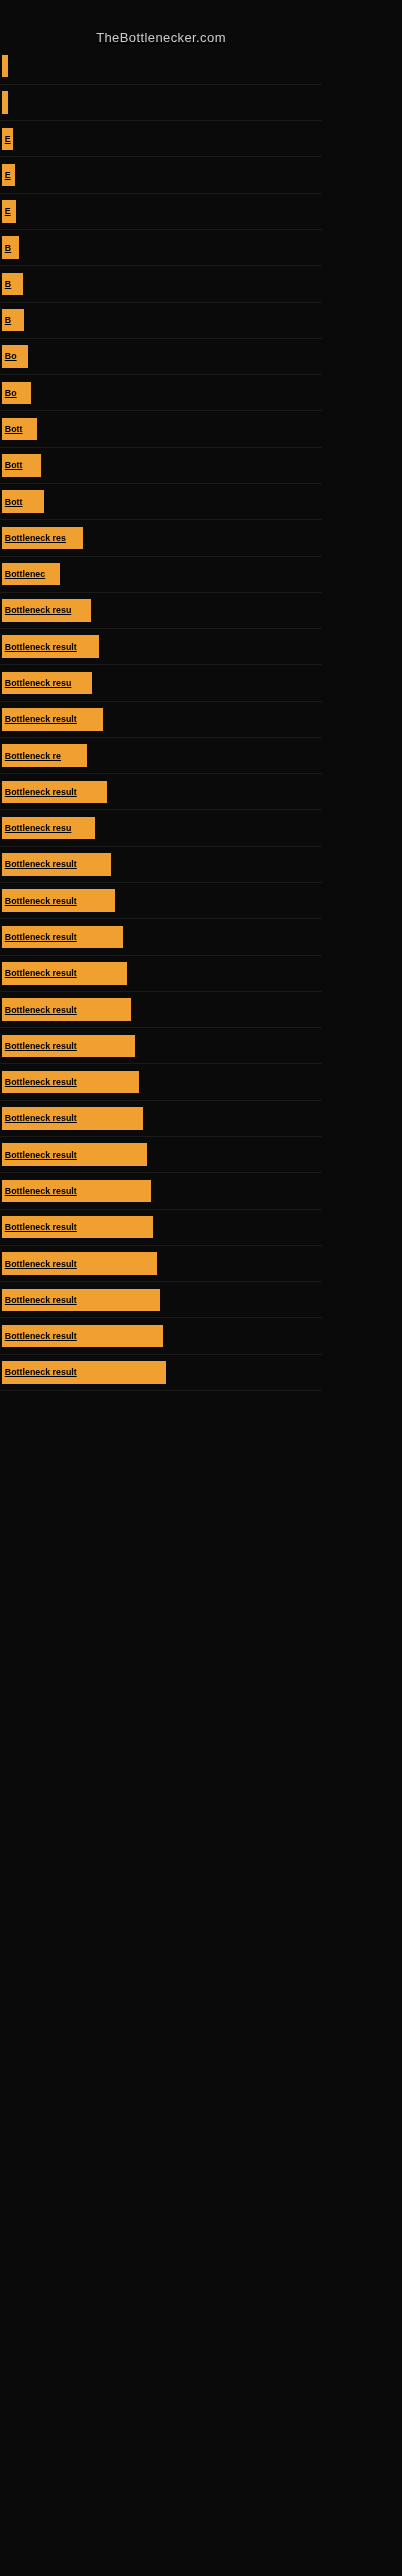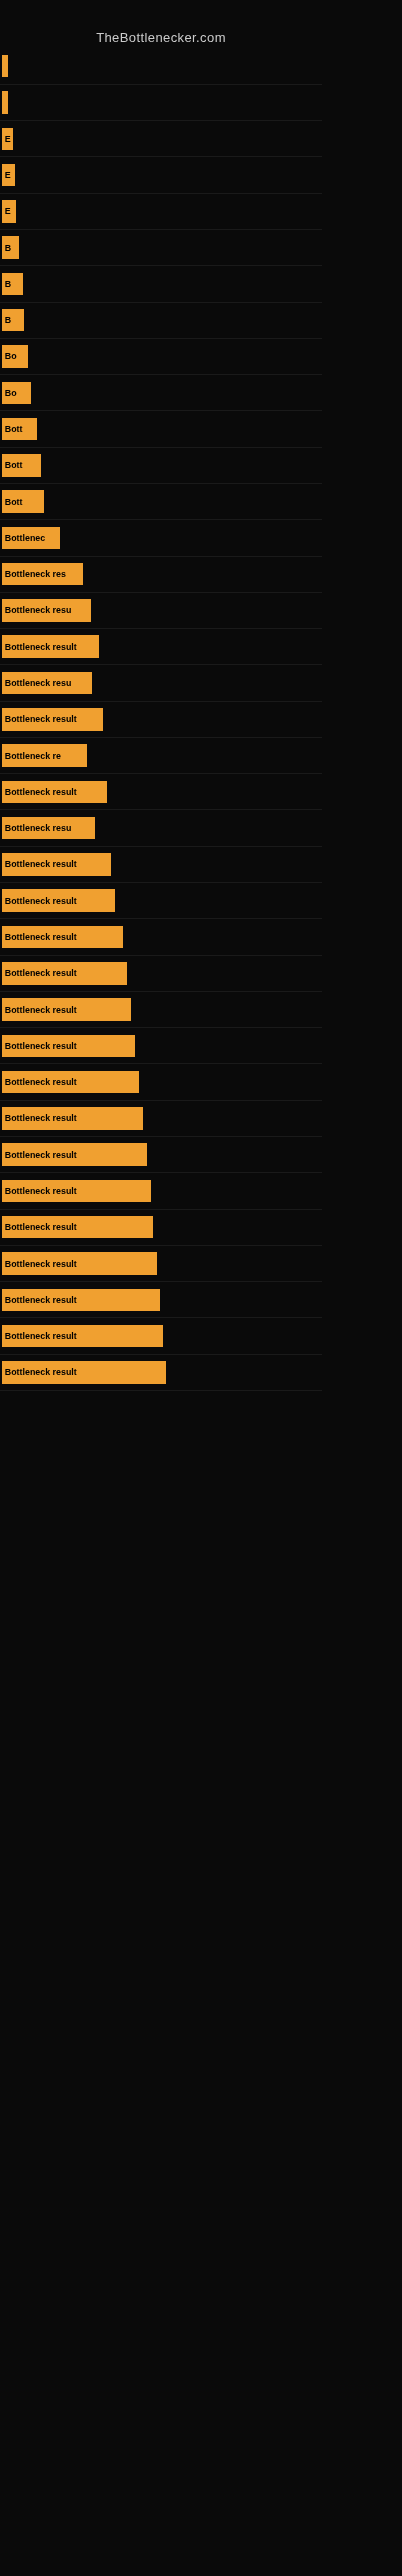--- a/index.html
+++ b/index.html
@@ -20,20 +20,21 @@
       text-align: center;
       padding: 6.4px 0 3.2px 0;
       letter-spacing: 0.4px;
     }
     .chart-container {
       width: 322px;
       min-height: 2576px;
       background-color: #0a0a0a;
       position: relative;
       padding-top: 24px;
+      text-decoration: underline;
     }
     .bar-bg {
       height: 22.5px;
       display: flex;
       align-items: center;
       position: relative;
     }
     .bar-fill {
       background-color: #f0a030;
       height: 100%;
@@ -143,29 +144,29 @@
       </div>
       <div class="row-wrapper">
         <div class="bar-bg" style="width: 394px;">
           <div class="bar-fill" style="width: 42px;">
             <span class="bar-text">Bott</span>
           </div>
         </div>
       </div>
       <div class="row-wrapper">
         <div class="bar-bg" style="width: 394px;">
+          <div class="bar-fill" style="width: 81px;">
+            <span class="bar-text">Bottleneck res</span>
+          </div>
+        </div>
+      </div>
+      <div class="row-wrapper">
+        <div class="bar-bg" style="width: 394px;">
           <div class="bar-fill" style="width: 58px;">
             <span class="bar-text">Bottlenec</span>
-          </div>
-        </div>
-      </div>
-      <div class="row-wrapper">
-        <div class="bar-bg" style="width: 394px;">
-          <div class="bar-fill" style="width: 81px;">
-            <span class="bar-text">Bottleneck res</span>
           </div>
         </div>
       </div>
       <div class="row-wrapper">
         <div class="bar-bg" style="width: 394px;">
           <div class="bar-fill" style="width: 89px;">
             <span class="bar-text">Bottleneck resu</span>
           </div>
         </div>
       </div>

